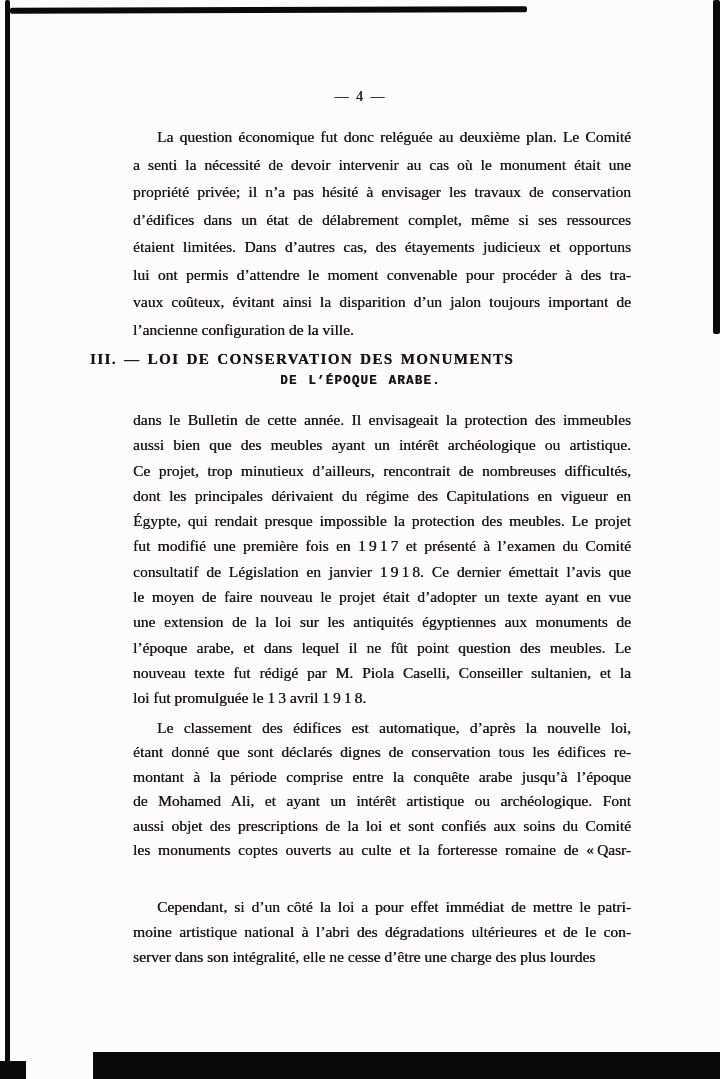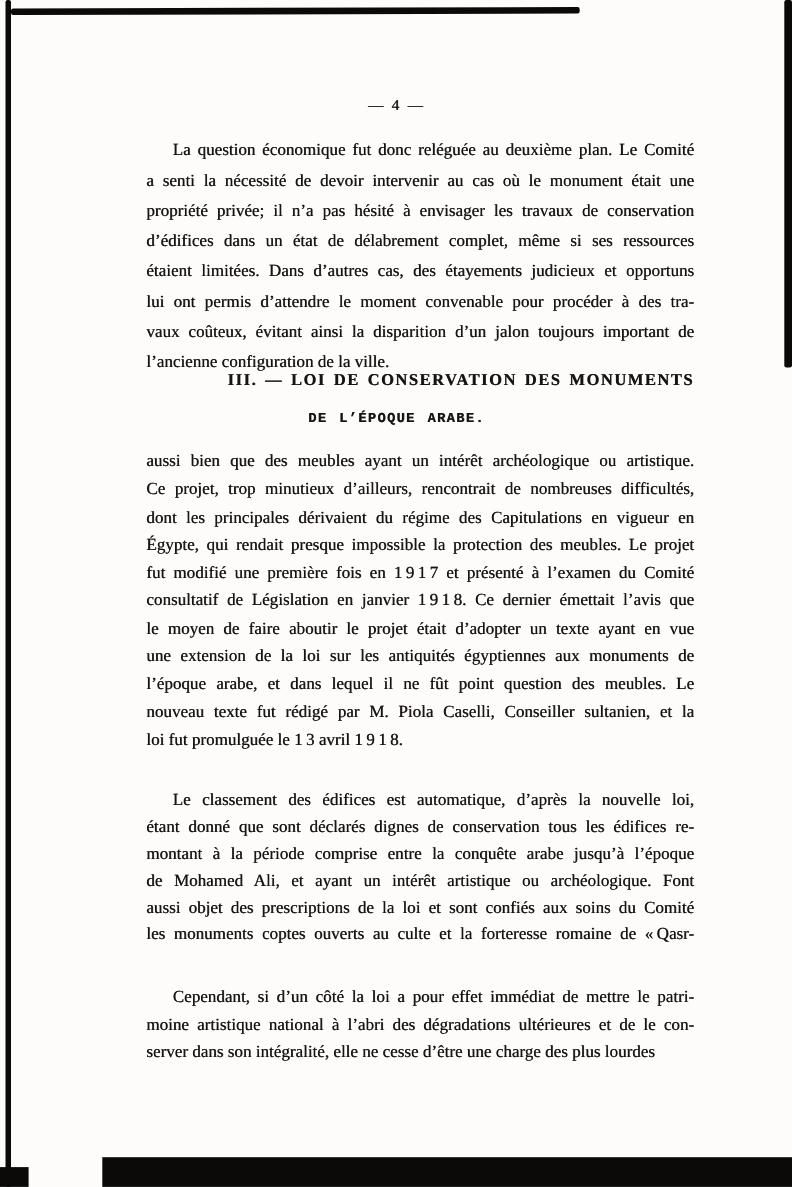--- a/index.html
+++ b/index.html
@@ -19,22 +19,22 @@
   .art-left   { left: 5px;   top: 0;      width: 5px;   height: 1079px; border-radius: 2px; }
   .art-right  { left: 713px; top: 0;      width: 7px;   height: 334px; border-radius: 2px; }
   .art-bottom { left: 93px;  top: 1052px; width: 627px; height: 27px; }
   .art-bl     { left: 0;     top: 1061px; width: 26px;  height: 18px; }
 
   .pagenum {
     position: absolute; top: 89px; left: 90px; width: 541px;
     text-align: center; font-size: 14px; letter-spacing: 2px;
   }
   .h1 {
-    position: absolute; top: 338px; left: 90px; width: 541px;
-    text-align: right; font-weight: bold; font-size: 15px;
+    position: absolute; top: 351px; left: 90px; width: 541px;
+    text-align: left; font-weight: bold; font-size: 15px;
     letter-spacing: 1.4px; word-spacing: 2px; font-family: Liberation Serif, serif;
   }
   .h2 {
     position: absolute; top: 374px; left: 90px; width: 541px;
     text-align: center; font-weight: bold; font-size: 12.5px;
     letter-spacing: 1.2px; word-spacing: 2px; font-family: Liberation Mono, monospace;
   }
   .para { position: absolute; left: 90px; width: 541px; }
   .p1 { top: 123px; --lh: 27.5px; }
   .p2 { top: 407px; --lh: 25.3px; }
@@ -73,27 +73,28 @@
     <div class="line">étaient limitées. Dans d’autres cas, des étayements judicieux et opportuns</div>
     <div class="line">lui ont permis d’attendre le moment convenable pour procéder à des tra-</div>
     <div class="line">vaux coûteux, évitant ainsi la disparition d’un jalon toujours important de</div>
     <div class="line end">l’ancienne configuration de la ville.</div>
   </div>
 
   <div class="h1">III. — LOI DE CONSERVATION DES MONUMENTS</div>
   <div class="h2">DE L’ÉPOQUE ARABE.</div>
 
   <div class="para p2">
+    <div class="line">dans le Bulletin de cette année. Il envisageait la protection des immeubles</div>
     <div class="line">aussi bien que des meubles ayant un intérêt archéologique ou artistique.</div>
     <div class="line">Ce projet, trop minutieux d’ailleurs, rencontrait de nombreuses difficultés,</div>
     <div class="line">dont les principales dérivaient du régime des Capitulations en vigueur en</div>
     <div class="line">Égypte, qui rendait presque impossible la protection des meubles. Le projet</div>
     <div class="line">fut modifié une première fois en 1 9 1 7 et présenté à l’examen du Comité</div>
     <div class="line">consultatif de Législation en janvier 1 9 1 8. Ce dernier émettait l’avis que</div>
-    <div class="line">le moyen de faire aboutir le projet était d’adopter un texte ayant en vue</div>
+    <div class="line">le moyen de faire nouveau le projet était d’adopter un texte ayant en vue</div>
     <div class="line">une extension de la loi sur les antiquités égyptiennes aux monuments de</div>
     <div class="line">l’époque arabe, et dans lequel il ne fût point question des meubles. Le</div>
     <div class="line">nouveau texte fut rédigé par M. Piola Caselli, Conseiller sultanien, et la</div>
     <div class="line end">loi fut promulguée le 1 3 avril 1 9 1 8.</div>
   </div>
 
   <div class="para p3">
     <div class="line first">Le classement des édifices est automatique, d’après la nouvelle loi,</div>
     <div class="line">étant donné que sont déclarés dignes de conservation tous les édifices re-</div>
     <div class="line">montant à la période comprise entre la conquête arabe jusqu’à l’époque</div>

